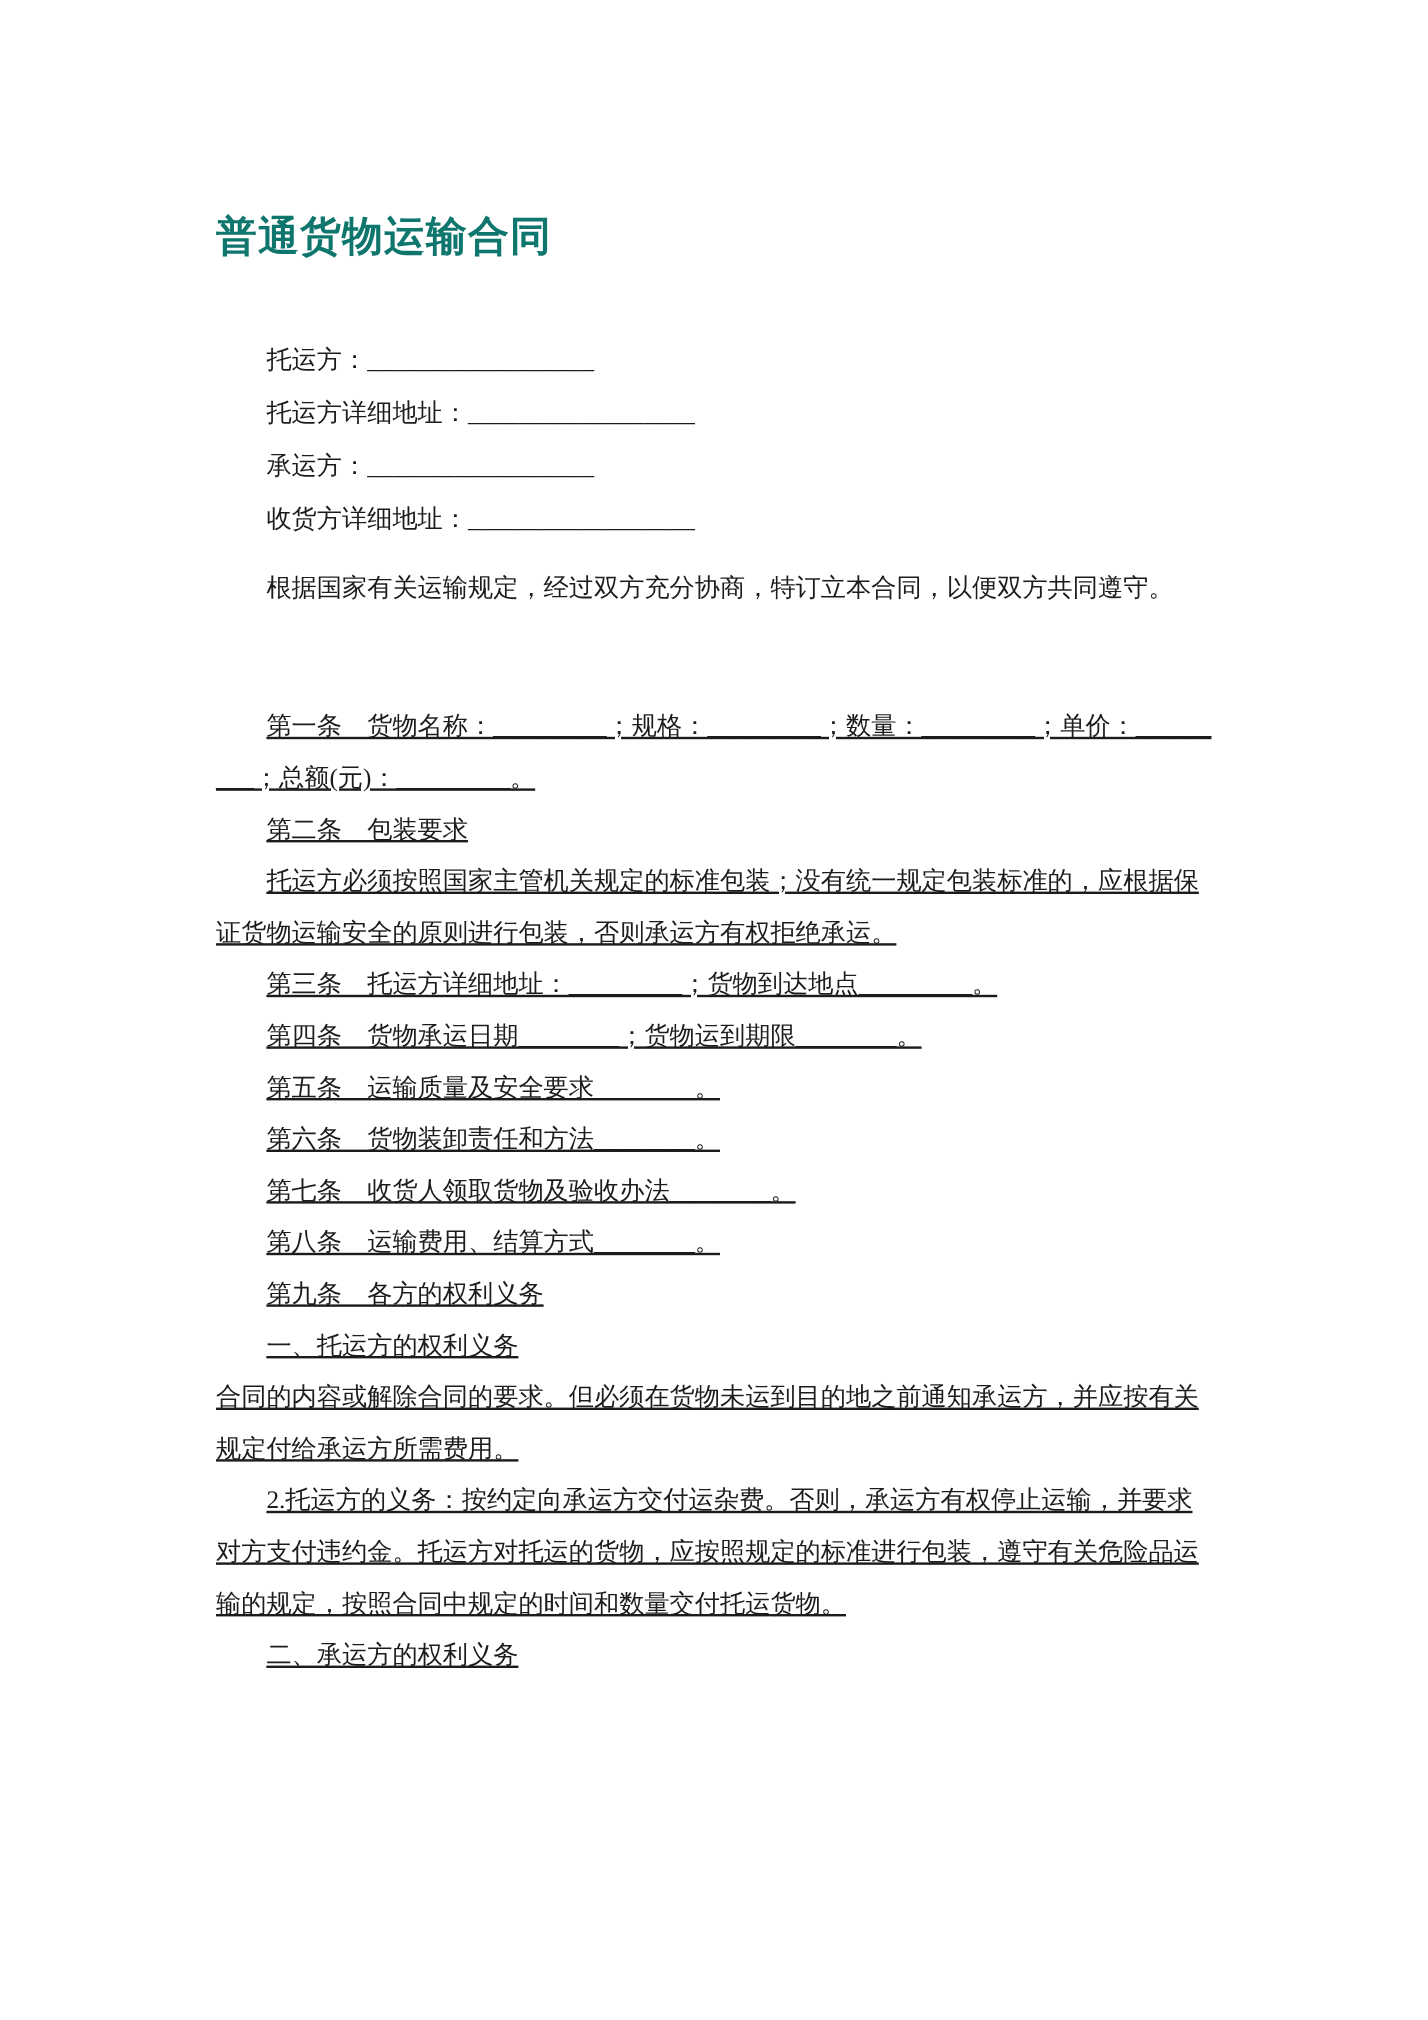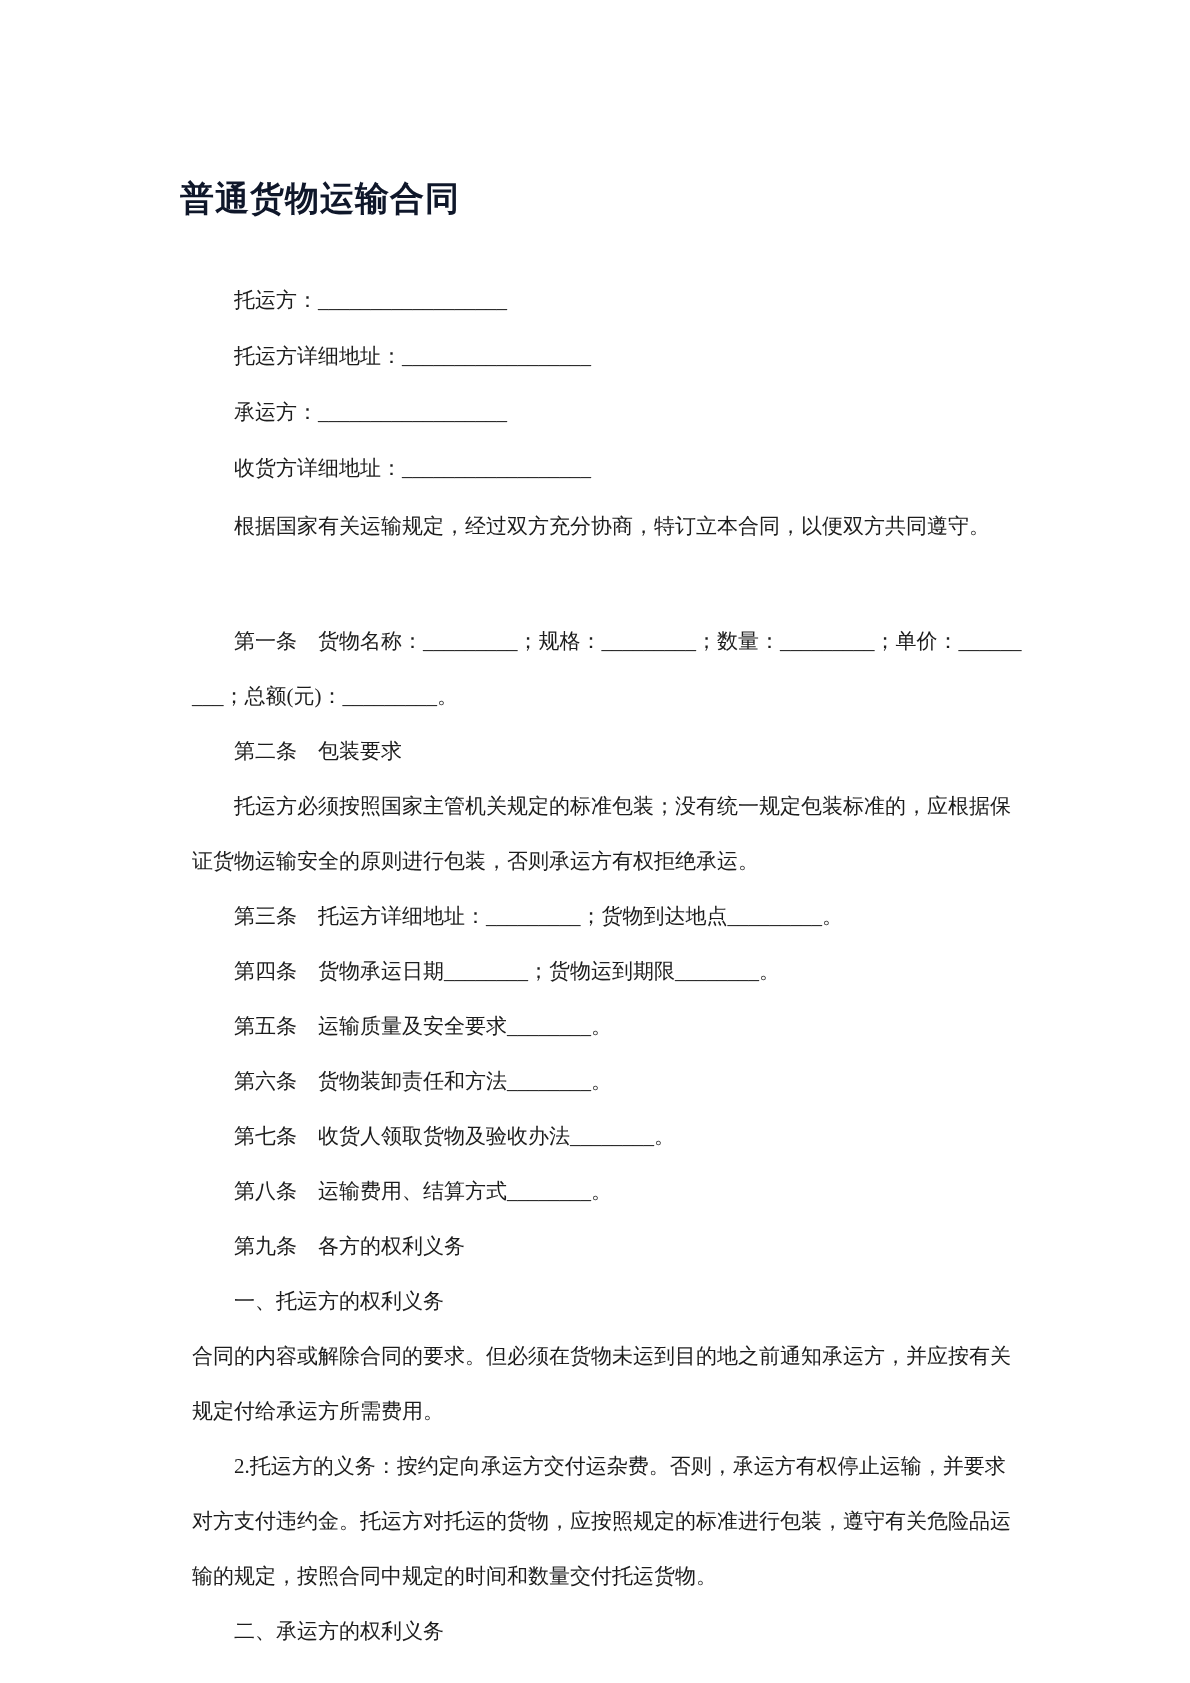--- a/index.html
+++ b/index.html
@@ -9,40 +9,40 @@
     height: 1683px;
     background: #ffffff;
     box-sizing: border-box;
     padding: 174px 168px 0 180px;
     font-family: "Liberation Serif", "DejaVu Serif", serif;
     color: #1c1c1c;
     overflow: hidden;
   }
   .doc-title {
     margin: 0 0 56px 0;
-    font-family: Liberation Sans, sans-serif;
+    font-family: Liberation Serif, serif;
     font-weight: 700;
     font-size: 34px;
     line-height: 48px;
-    color: #0f172a;
+    color: #0f766e;
     letter-spacing: 1px;
   }
   .line {
-    margin: 12px;
+    margin: 0;
     font-size: 21px;
     white-space: nowrap;
   }
   .ind { text-indent: 2em; }
   .parties { margin: 0 0 15px 0; }
   .parties .line { line-height: 44px; }
   .intro {
     line-height: 43px;
     margin-bottom: 72px;
   }
-  .bodytext .line { line-height: 43px; }
+  .bodytext .line { line-height: 43px; text-decoration: underline; }
 </style>
 </head>
 <body>
 
 <div class="page">
 
   <h1 class="doc-title">普通货物运输合同</h1>
 
   <div class="parties">
     <p class="line ind">托运方：__________________</p>

